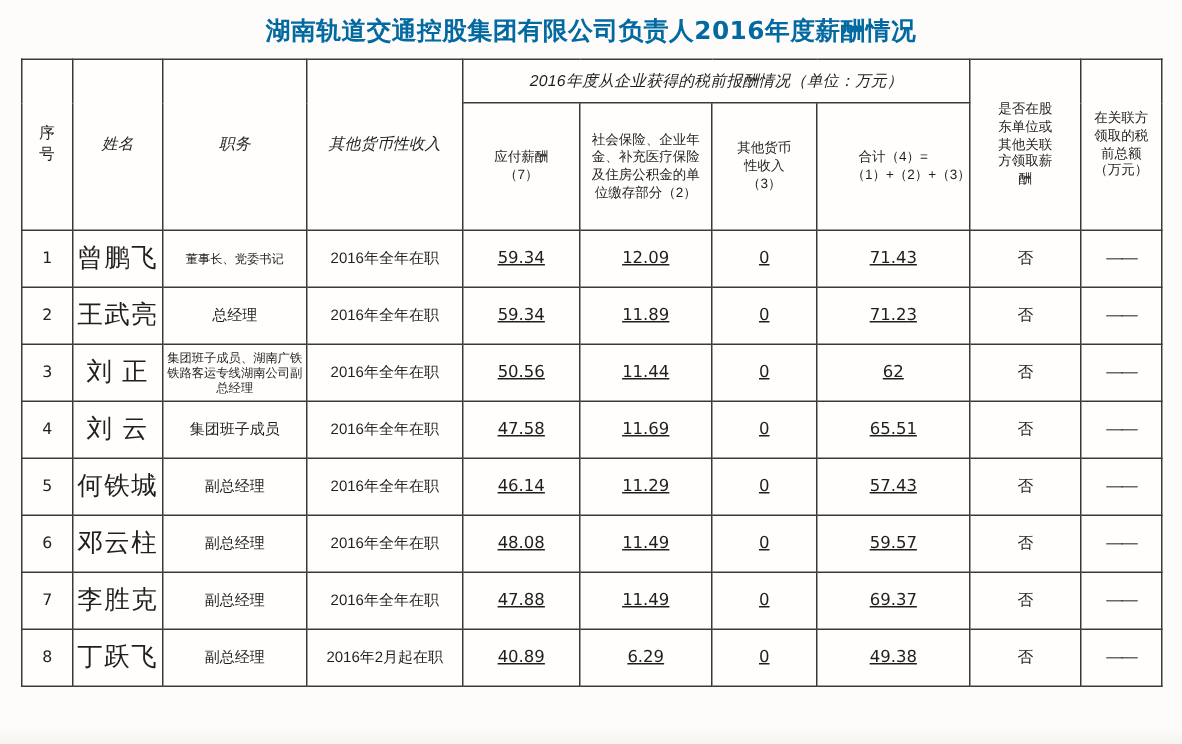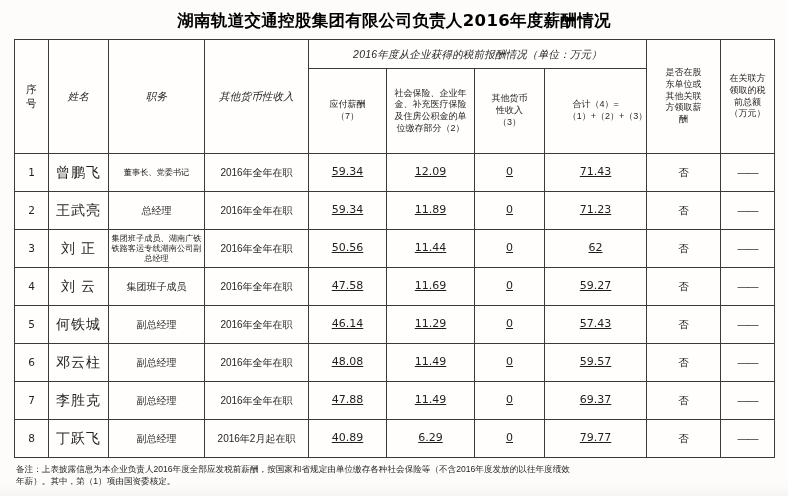--- a/index.html
+++ b/index.html
@@ -20,21 +20,21 @@
     height: 496px;
     box-sizing: border-box;
     padding: 6px 14px 4px 14px;
     background: #fdfcfa;
   }
   .doc-title {
     text-align: center;
     font-size: 16.5px;
     font-weight: bold;
     letter-spacing: 0.3px;
-    color: #000000;
+    color: #0369a1;
     margin: 4px 0 7px 0;
     font-family: "DejaVu Sans", "Liberation Sans", sans-serif;
   }
   table.salary {
     width: 760px;
     border-collapse: collapse;
     table-layout: fixed;
     font-size: 10px;
     color: #1f1f1f;
     background: #fffefc;
@@ -84,21 +84,21 @@
   .hdr-span-wrap8 {
     display: inline-block;
     width: 8.2em;
     line-height: 1.3;
   }
   tbody td {
     height: 35px;
     font-size: 10.5px;
   }
   td.cell-name {
-    font-size: 14px;
+    font-size: 17px;
     letter-spacing: 1px;
   }
   td.cell-title {
     font-size: 10px;
   }
   td.cell-title.small {
     font-size: 8.2px;
     line-height: 1.22;
   }
   td.cell-num {
@@ -237,21 +237,21 @@
           <td class="cell-dash">——</td>
         </tr>
         <tr>
           <td class="cell-idx">4</td>
           <td class="cell-name">刘 云</td>
           <td class="cell-title">集团班子成员</td>
           <td class="cell-date">2016年全年在职</td>
           <td class="cell-num">47.58</td>
           <td class="cell-num">11.69</td>
           <td class="cell-num">0</td>
-          <td class="cell-num">59.27</td>
+          <td class="cell-num">65.51</td>
           <td>否</td>
           <td class="cell-dash">——</td>
         </tr>
         <tr>
           <td class="cell-idx">5</td>
           <td class="cell-name">何铁城</td>
           <td class="cell-title">副总经理</td>
           <td class="cell-date">2016年全年在职</td>
           <td class="cell-num">46.14</td>
           <td class="cell-num">11.29</td>
@@ -285,26 +285,22 @@
           <td class="cell-dash">——</td>
         </tr>
         <tr>
           <td class="cell-idx">8</td>
           <td class="cell-name">丁跃飞</td>
           <td class="cell-title">副总经理</td>
           <td class="cell-date">2016年2月起在职</td>
           <td class="cell-num">40.89</td>
           <td class="cell-num">6.29</td>
           <td class="cell-num">0</td>
-          <td class="cell-num">79.77</td>
+          <td class="cell-num">49.38</td>
           <td>否</td>
           <td class="cell-dash">——</td>
         </tr>
       </tbody>
   </table>
 
-  <div class="footnote">
-    <div>备注：上表披露信息为本企业负责人2016年度全部应发税前薪酬，按国家和省规定由单位缴存各种社会保险等（不含2016年度发放的以往年度绩效</div>
-    <div>年薪）。其中，第（1）项由国资委核定。</div>
-  </div>
 
   <div class="blur-band"></div>
 </div>
 
 </body></html>

